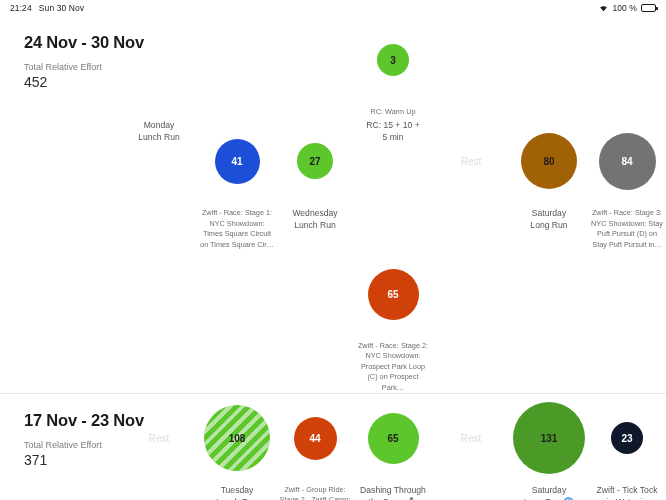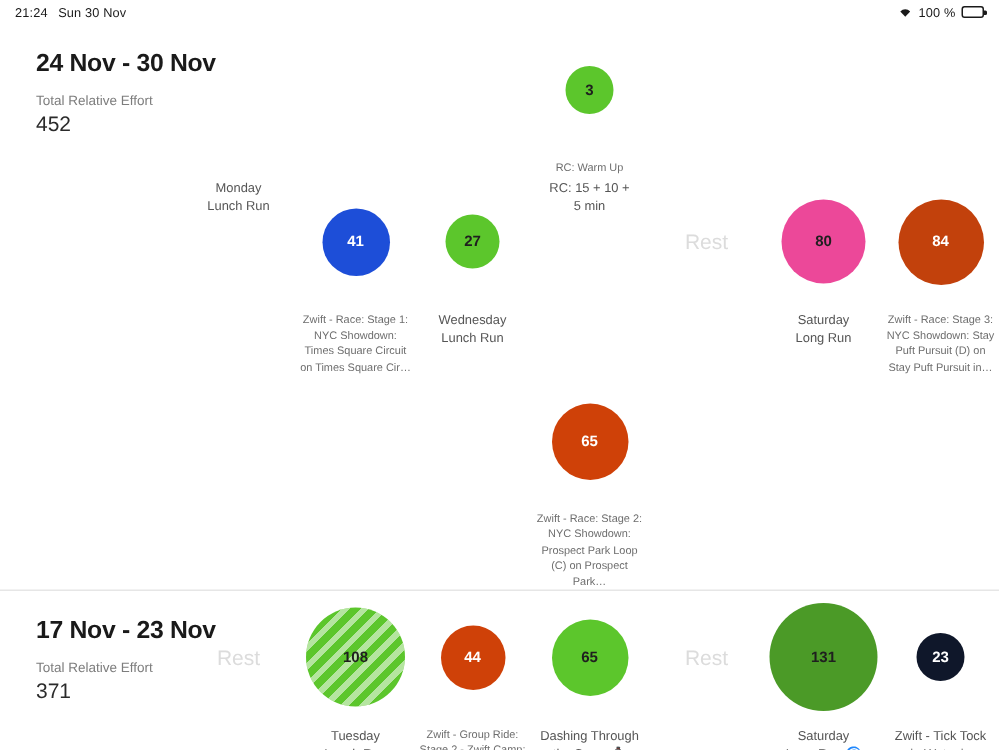--- a/index.html
+++ b/index.html
@@ -112,21 +112,21 @@
     background-image: repeating-linear-gradient(
       -45deg,
       rgba(255,255,255,0.55) 0px,
       rgba(255,255,255,0.55) 4px,
       rgba(255,255,255,0) 4px,
       rgba(255,255,255,0) 9px
     );
   }
   .bubble span { position: relative; z-index: 2; }
   .rest {
-    font-size: 14px;
+    font-size: 10px;
     color: #dcdcdc;
   }
   .cap {
     font-size: 7.3px;
     line-height: 10.4px;
     color: #6e6e6e;
     margin-top: 3px;
     max-width: 74px;
   }
   .cap.big {
@@ -198,29 +198,29 @@
           <div class="cell">
             <div class="cap big">RC: 15 + 10 +<br>5 min</div>
           </div>
           <div class="cell">
             <div class="bubble-wrap">
               <div class="rest">Rest</div>
             </div>
           </div>
           <div class="cell">
             <div class="bubble-wrap">
-              <div class="bubble" style="width: 56px; height: 56px; background: #ec4899; text-align: center;">
+              <div class="bubble" style="width: 56px; height: 56px; background: #a16207; text-align: center;">
                 <span>80</span>
               </div>
             </div>
             <div class="cap big">Saturday<br>Long Run</div>
           </div>
           <div class="cell">
             <div class="bubble-wrap">
-              <div class="bubble dark" style="width: 57px; height: 57px; background: #c2410c;">
+              <div class="bubble dark" style="width: 57px; height: 57px; background: #737373;">
                 <span>84</span>
               </div>
             </div>
             <div class="cap">Zwift - Race: Stage 3:<br>NYC Showdown: Stay<br>Puft Pursuit (D) on<br>Stay Puft Pursuit in…</div>
           </div>
         </div>
         <div class="row">
           <div style="width: 234px; flex: 0 0 234px;"></div>
           <div class="cell">
             <div class="bubble-wrap">

